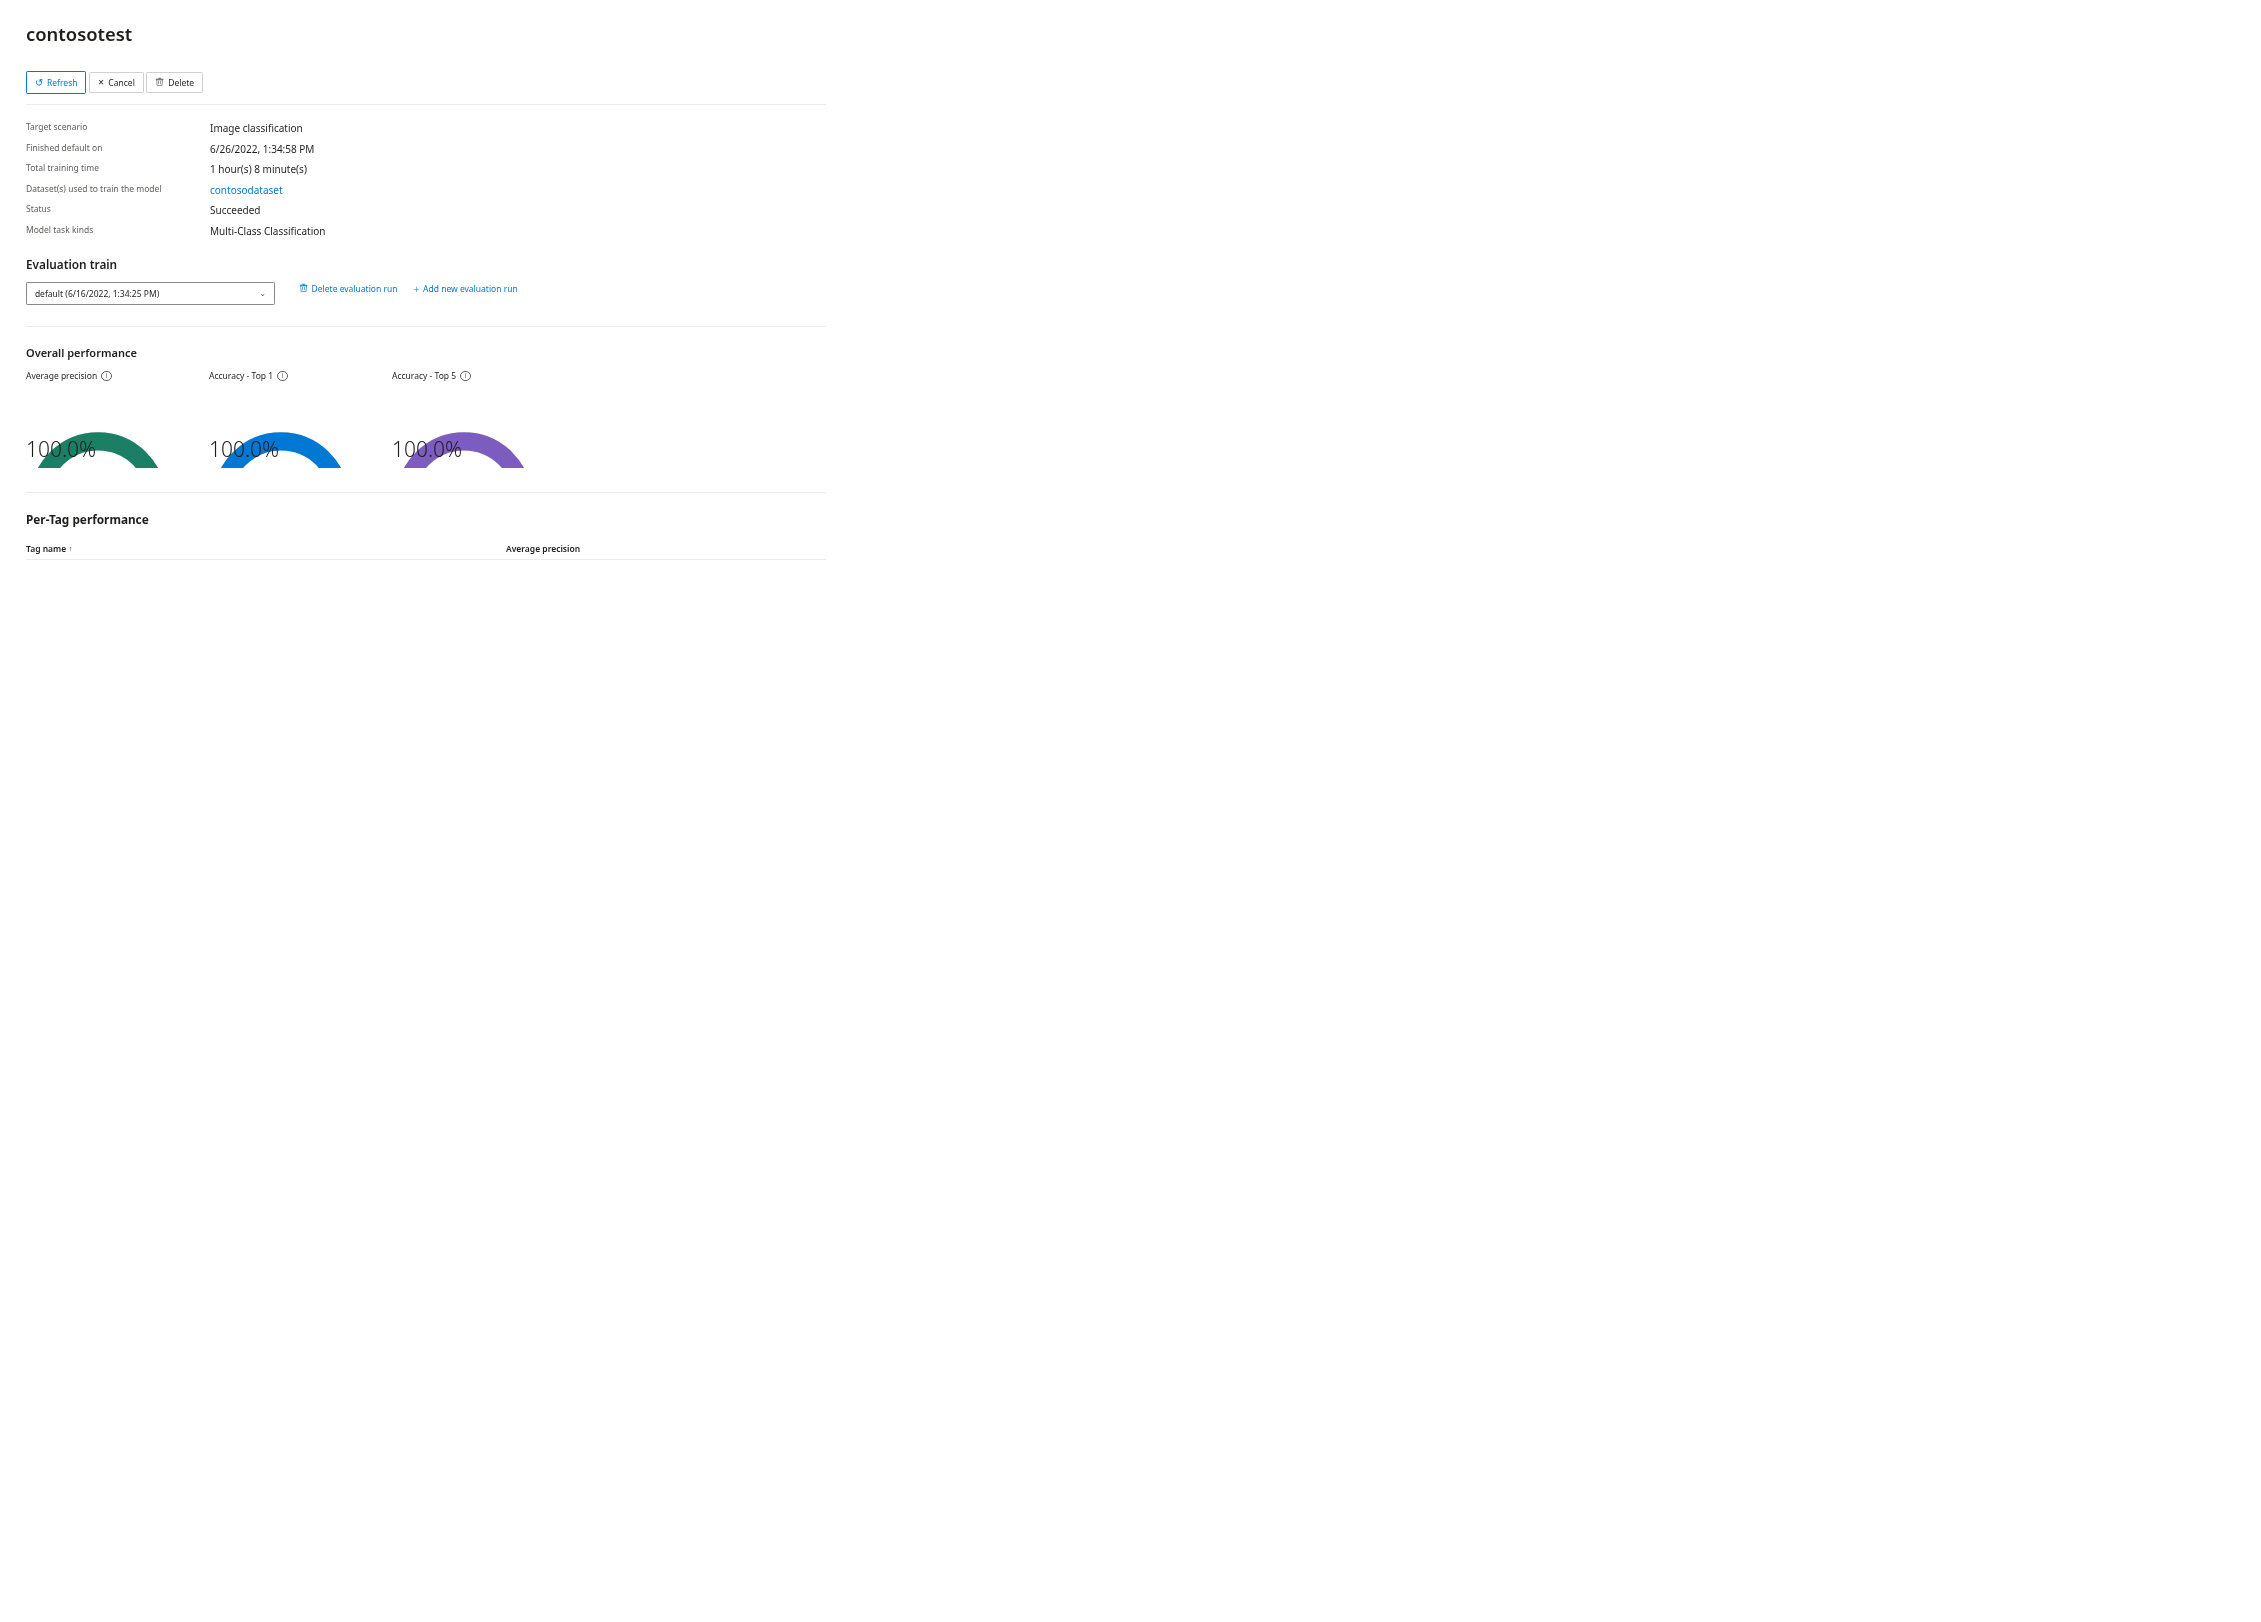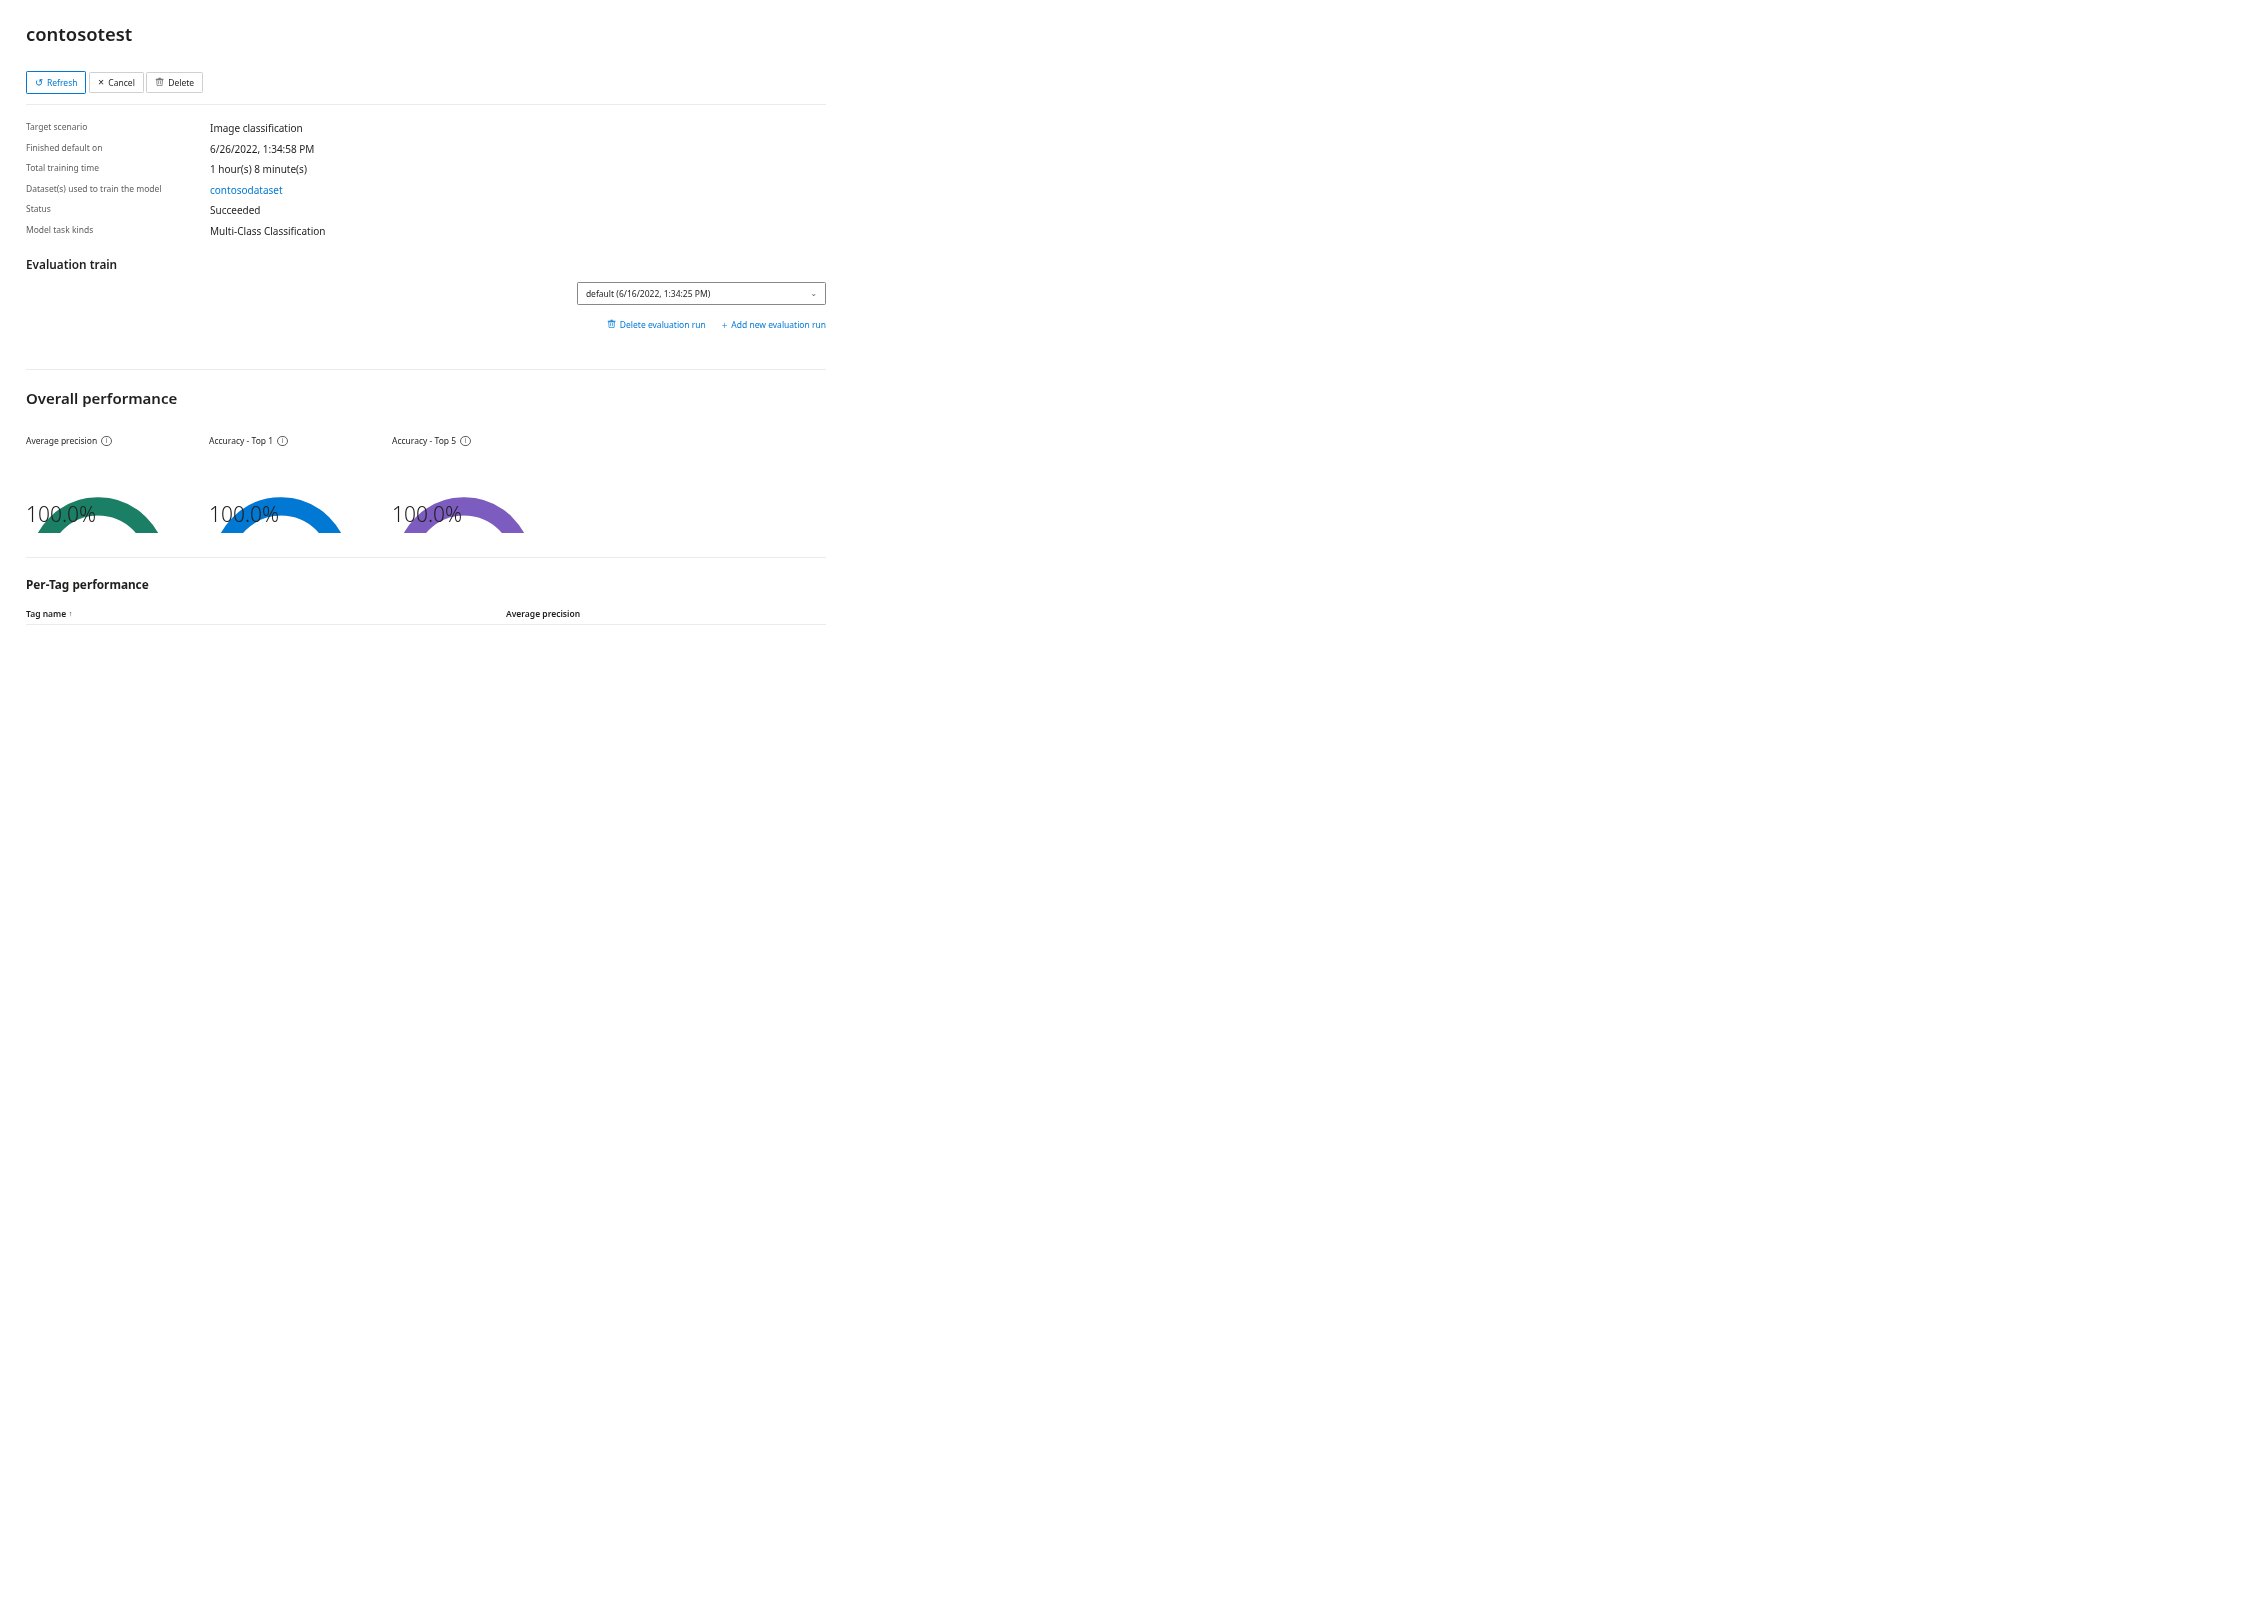--- a/index.html
+++ b/index.html
@@ -59,24 +59,23 @@
       text-decoration: none;
     }
     .section-title {
       font-size: 11.8px;
       font-weight: 600;
       margin-bottom: 9.2px;
       color: #201f1e;
     }
     .eval-row {
       display: flex;
-      align-items: flex-end;
+      align-items: flex-start;
       gap: 13px;
-      margin-bottom: 37px;
-      flex-direction: column;
+      margin-bottom: 21px;
     }
     .eval-dropdown {
       display: flex;
       align-items: center;
       justify-content: space-between;
       border: 0.7px solid #8a8886;
       border-radius: 1.3px;
       padding: 5.2px 7.9px;
       width: 249px;
       cursor: pointer;
@@ -105,23 +104,23 @@
       color: #0078d4;
       font-family: inherit;
       padding: 0;
     }
     .divider {
       border: none;
       border-top: 0.7px solid #edebe9;
       margin: 0 0 18.4px 0;
     }
     .perf-section-title {
-      font-size: 15px;
+      font-size: 11px;
       font-weight: 600;
-      margin-bottom: 27px;
+      margin-bottom: 10px;
       color: #201f1e;
     }
     .gauges-row {
       display: flex;
       gap: 39px;
       margin-bottom: 23.6px;
       align-items: flex-end;
     }
     .gauge-container {
       display: flex;

